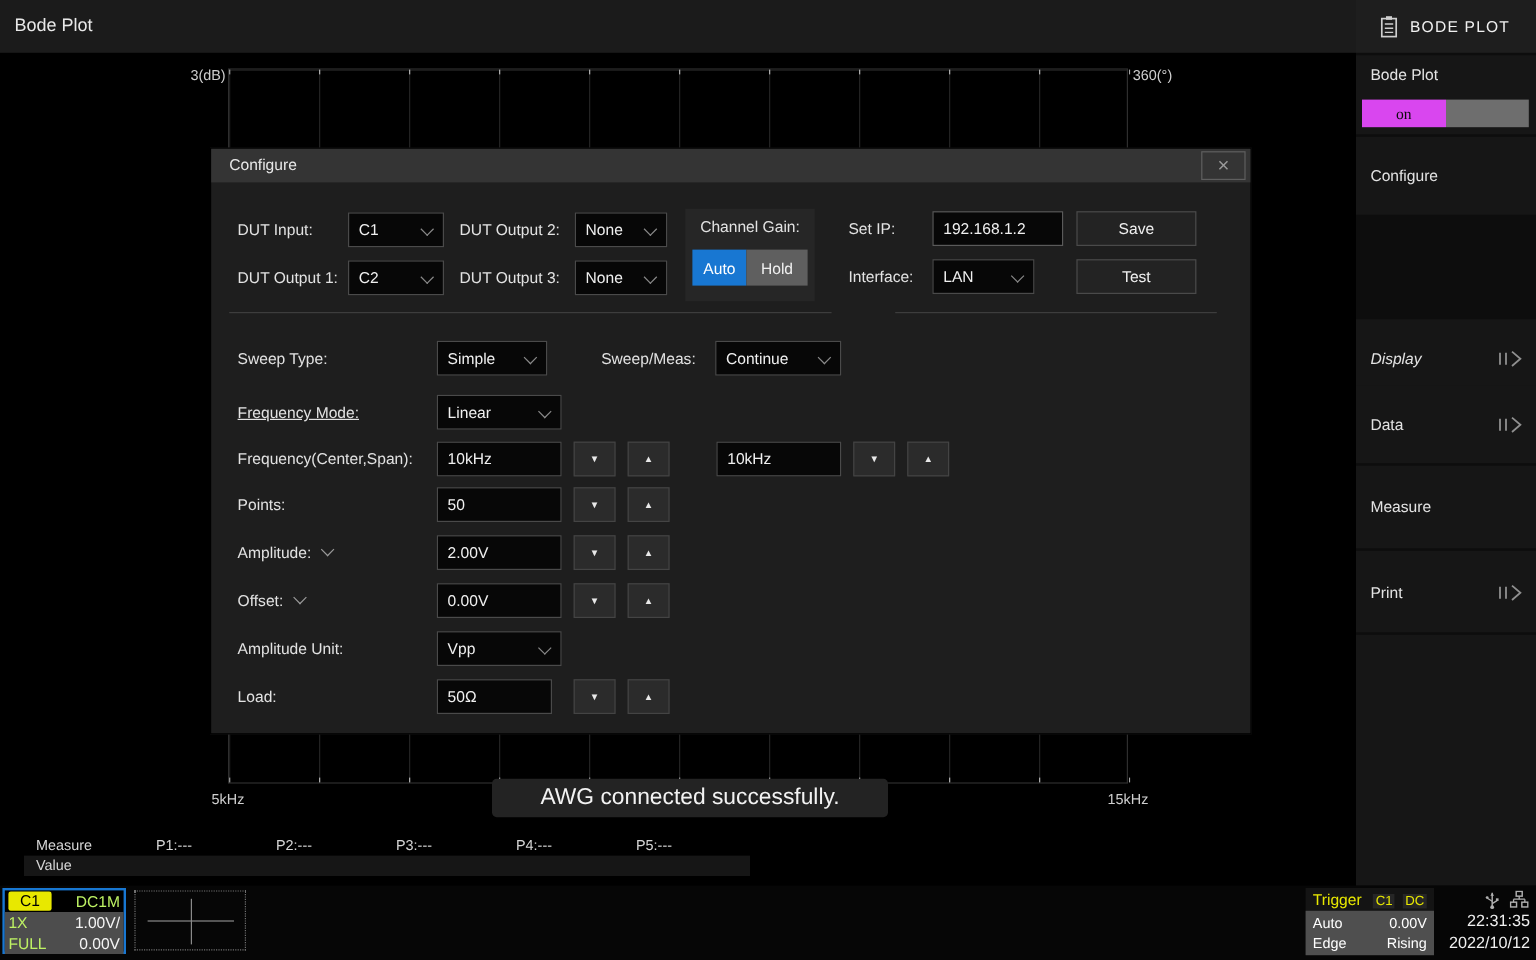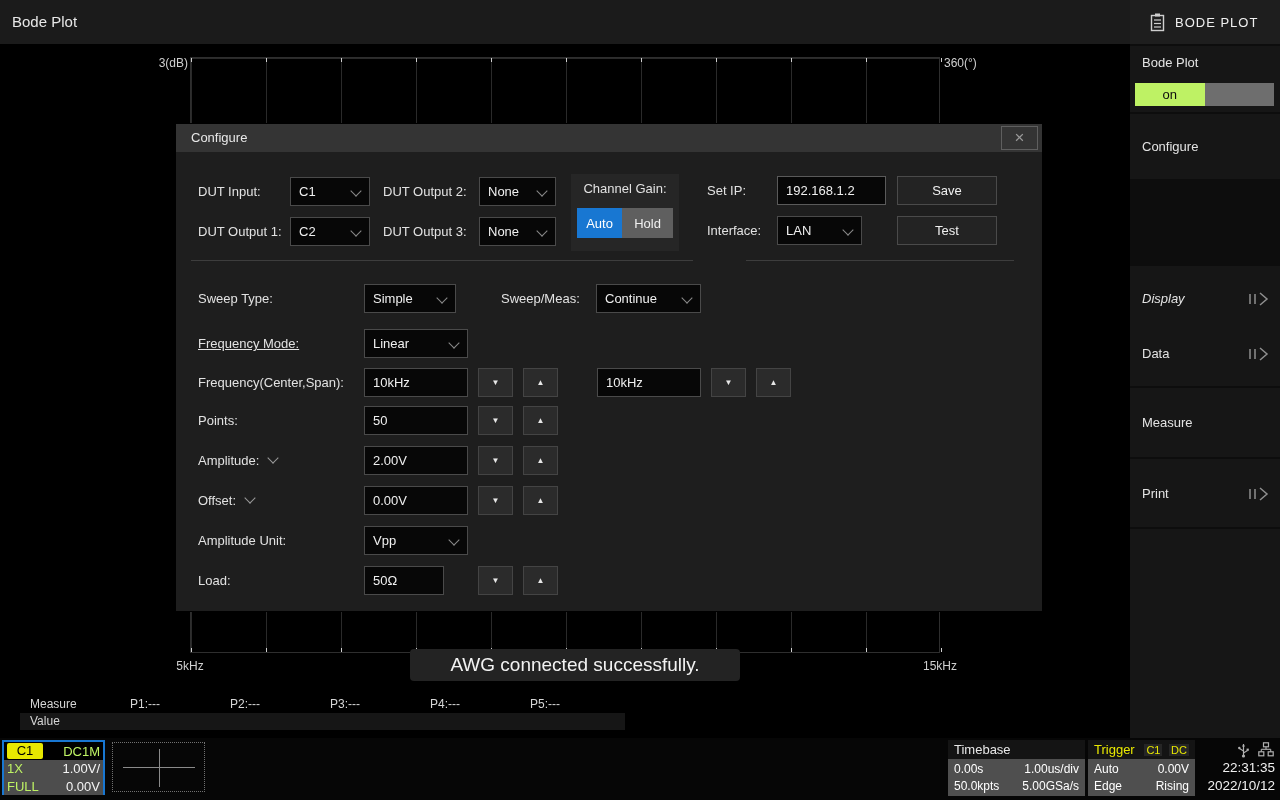--- a/index.html
+++ b/index.html
@@ -224,21 +224,21 @@
         <span>▲</span>
       </div>
 
     <div class="dlg-lbl" style="left:22px;top:402px;">Amplitude Unit:</div>
     <div class="dd" style="left:188px;top:402px;width:104px;">
       <span>Vpp</span>
       <span class="chev"></span>
     </div>
 
     <div class="dlg-lbl" style="left:22px;top:442px;">Load:</div>
-    <div class="tinput" style="left:188px;top:442px;width:80px;border-color:#4a4a4a;">50Ω</div>
+    <div class="tinput" style="left:188px;top:442px;width:96px;border-color:#4a4a4a;">50Ω</div>
     <div class="spin" style="left:302px;top:442px;">
         <span>▼</span>
       </div>
     <div class="spin" style="left:347px;top:442px;">
         <span>▲</span>
       </div>
   </div>
 
   <div id="sidebar">
     <div id="sidebar-header">
@@ -248,21 +248,21 @@
         <line x1="4" y1="7" x2="11" y2="7" stroke="#cfcfcf" stroke-width="1.2"></line>
         <line x1="4" y1="10.5" x2="11" y2="10.5" stroke="#cfcfcf" stroke-width="1.2"></line>
         <line x1="4" y1="14" x2="11" y2="14" stroke="#cfcfcf" stroke-width="1.2"></line>
       </svg>
       <span class="sb-title">BODE PLOT</span>
     </div>
 
     <div class="sb-section" style="top:46px;height:66px;">
       <div class="sb-label" style="top:9px;">Bode Plot</div>
       <div class="toggle" style="top:37px;">
-        <div class="tg-half" style="background:#bef264;">on</div>
+        <div class="tg-half" style="background:#d946ef;font-family:Liberation Serif, serif;">on</div>
         <div class="tg-half" style="background:#6e6e6e;"></div>
       </div>
     </div>
 
     <div class="sb-section" style="top:114px;height:65px;">
       <div class="sb-label" style="top:25px;">Configure</div>
     </div>
 
 
     <div class="sb-section" style="top:266px;height:66px;font-style:italic;">
@@ -315,33 +315,20 @@
           <span class="ch-white">0.00V</span>
         </div>
       </div>
     </div>
 
     <div id="add-box">
       <div class="hline"></div>
       <div class="vline"></div>
     </div>
 
-    <div id="tb-box">
-      <div class="sb-box-header" style="color:#e8e8e8;">Timebase</div>
-      <div class="sb-box-body">
-        <div class="sb-box-row">
-          <span>0.00s</span>
-          <span>1.00us/div</span>
-        </div>
-        <div class="sb-box-row">
-          <span>50.0kpts</span>
-          <span>5.00GSa/s</span>
-        </div>
-      </div>
-    </div>
 
     <div id="trig-box">
       <div class="sb-box-header" style="justify-content:space-between;">
         <span style="color:#e8e800;">Trigger</span>
         <span>
           <span class="trig-chip">C1</span>
           <span class="trig-chip">DC</span>
         </span>
       </div>
       <div class="sb-box-body">

